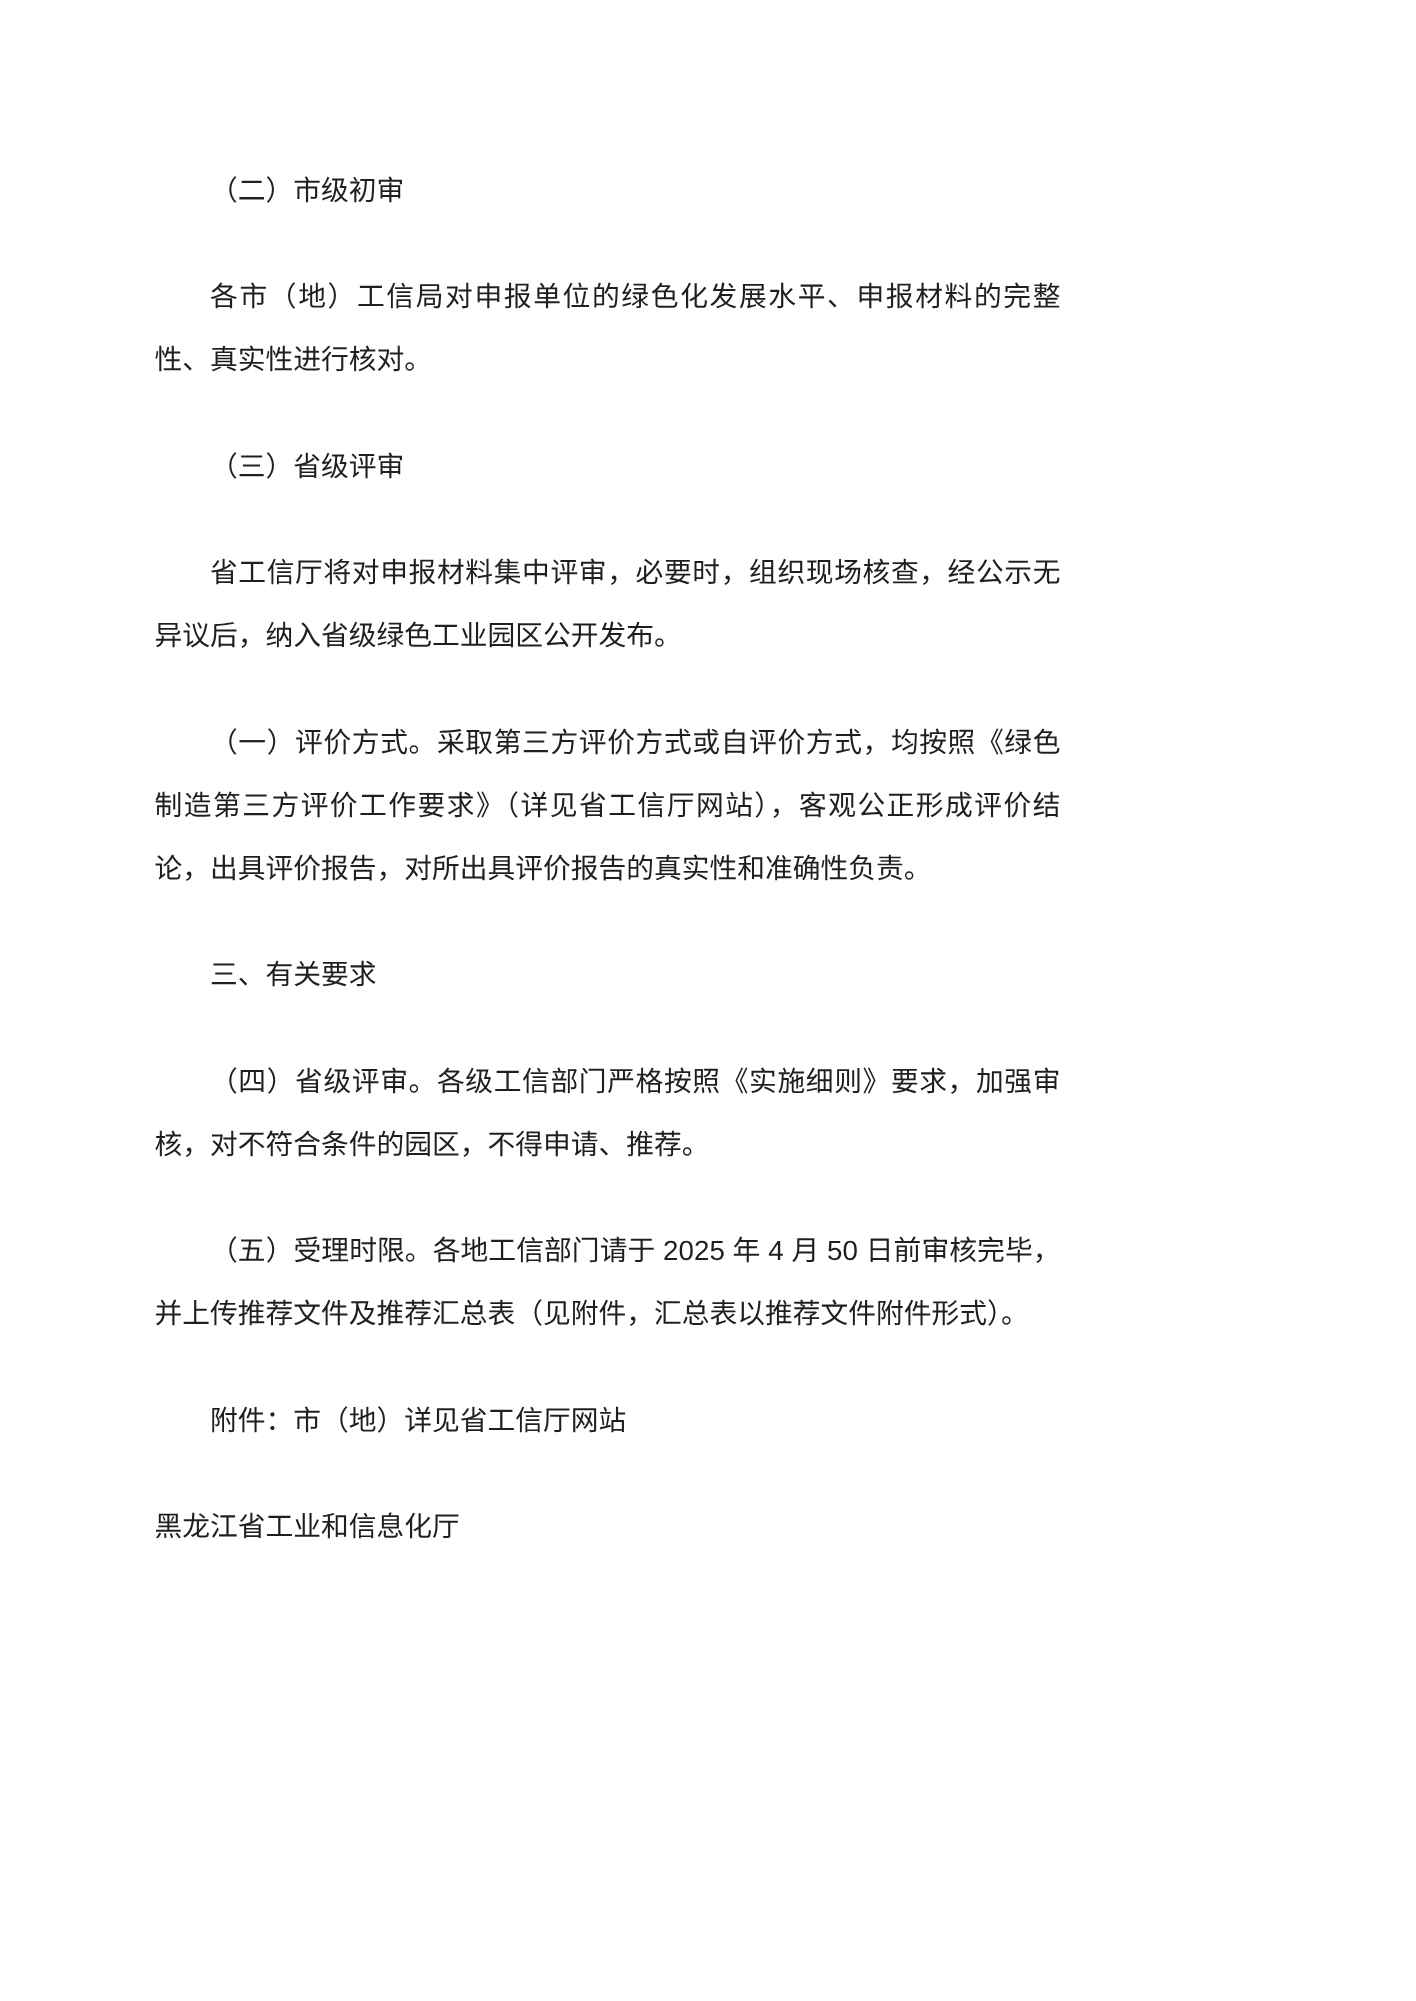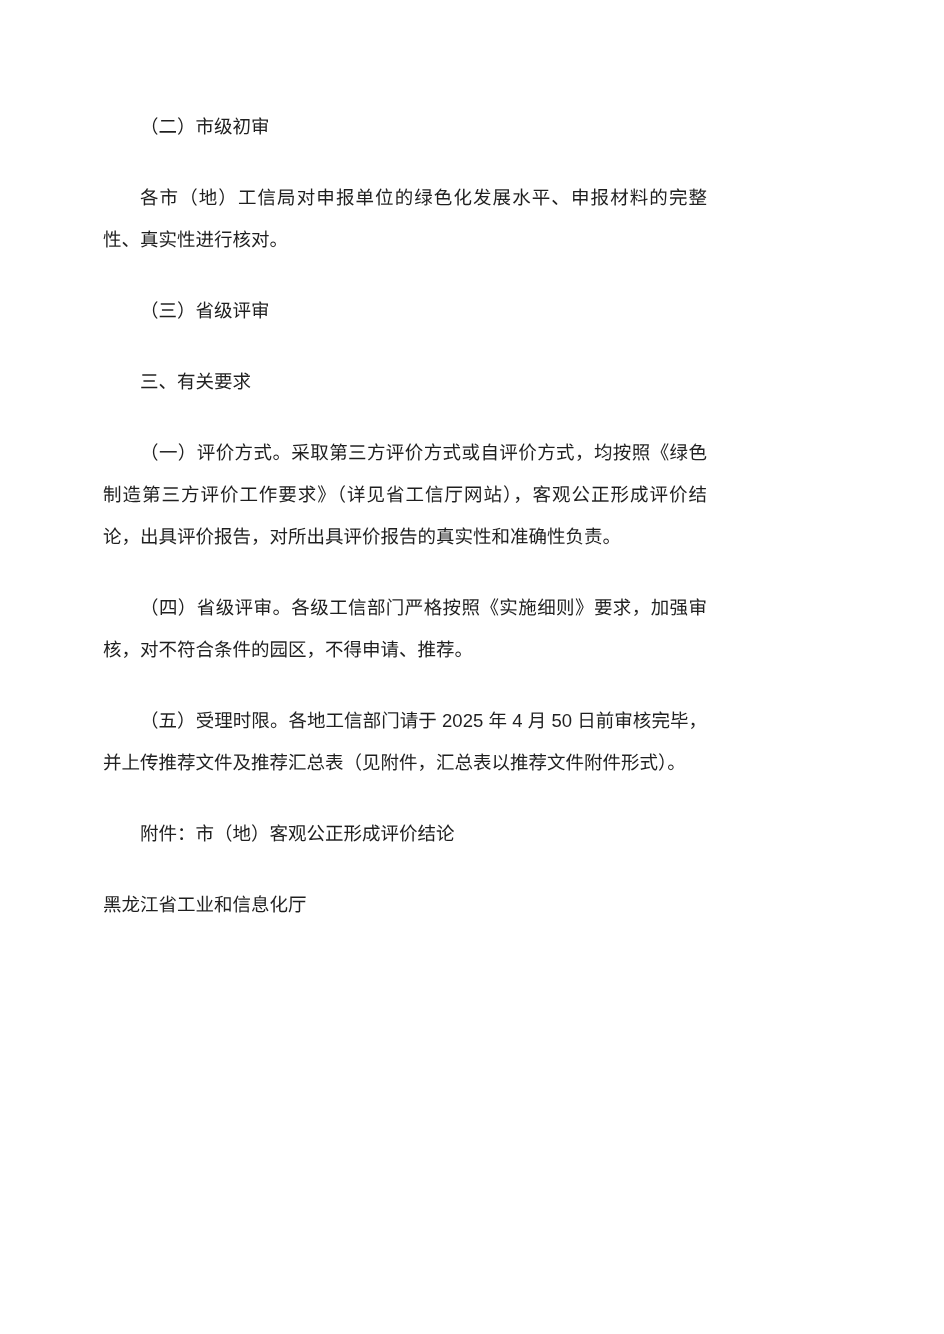--- a/index.html
+++ b/index.html
@@ -40,20 +40,21 @@
   }
 </style>
 </head>
 <body>
 
 <div class="page">
   <div class="content">
     <p>（二）市级初审</p>
     <p>各市（地）工信局对申报单位的绿色化发展水平、申报材料的完整性、真实性进行核对。</p>
     <p>（三）省级评审</p>
+    <p>省工信厅将对申报材料集中评审，必要时，组织现场核查，经公示无异议后，纳入省级绿色工业园区公开发布。</p>
+    <p>（一）评价方式。采取第三方评价方式或自评价方式，均按照《绿色制造第三方评价工作要求》（详见省工信厅网站），客观公正形成评价结论，出具评价报告，对所出具评价报告的真实性和准确性负责。</p>
     <p>三、有关要求</p>
-    <p>（一）评价方式。采取第三方评价方式或自评价方式，均按照《绿色制造第三方评价工作要求》（详见省工信厅网站），客观公正形成评价结论，出具评价报告，对所出具评价报告的真实性和准确性负责。</p>
     <p>（四）省级评审。各级工信部门严格按照《实施细则》要求，加强审核，对不符合条件的园区，不得申请、推荐。</p>
     <p>（五）受理时限。各地工信部门请于 2025 年 4 月 50 日前审核完毕，并上传推荐文件及推荐汇总表（见附件，汇总表以推荐文件附件形式）。</p>
-    <p>附件：市（地）客观公正形成评价结论</p>
+    <p>附件：市（地）详见省工信厅网站</p>
     <p class="signature">黑龙江省工业和信息化厅</p>
   </div>
 </div>
 
 </body></html>

